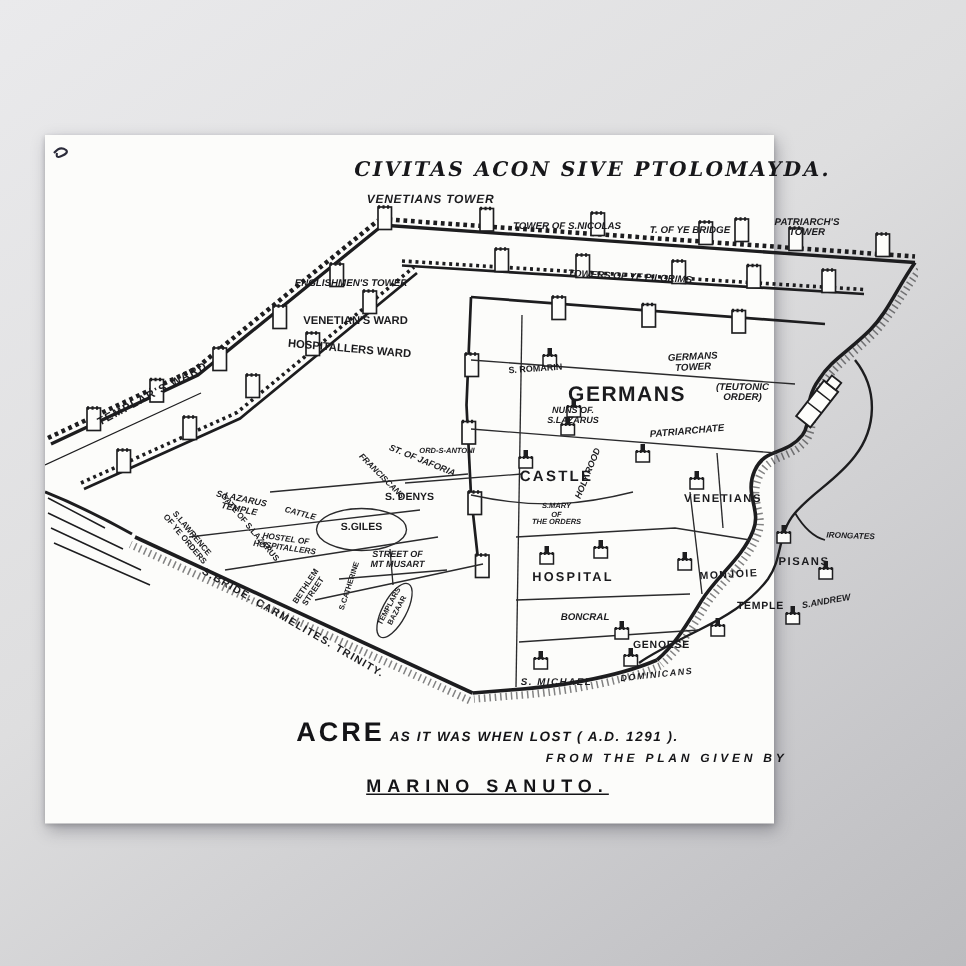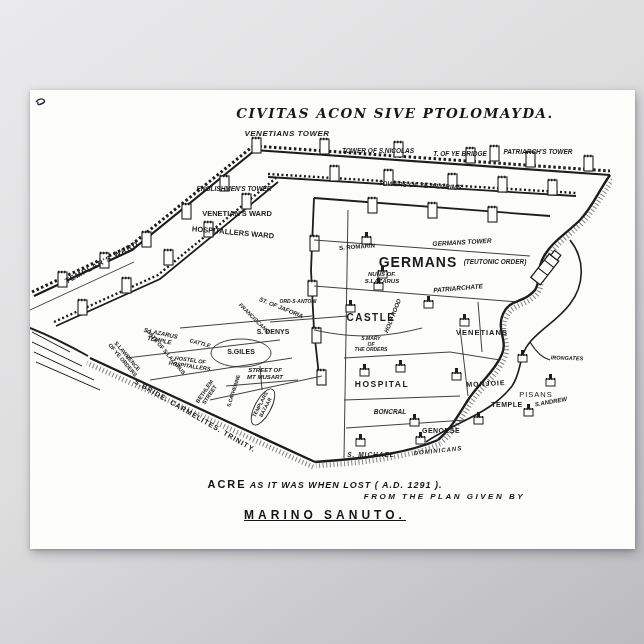--- a/index.html
+++ b/index.html
@@ -3,40 +3,40 @@
 <meta charset="utf-8">
 <style>
   html,body{margin:0;padding:0;}
   body{
     width:644px;height:644px;overflow:hidden;
     background:linear-gradient(145deg,#eaeaec 0%,#dededf 45%,#c5c5c8 85%,#bcbcbf 100%);
     font-family:"Liberation Sans",sans-serif;
   }
   .stage{position:relative;width:644px;height:644px;}
   .poster{
-    position:absolute;left:30px;top:90px;width:605px;height:459px;
+    position:absolute;left:30px;top:90px;width:486px;height:459px;
     background:#fcfcfa;
     box-shadow:2px 4px 10px rgba(50,50,60,.35),0 1px 3px rgba(50,50,60,.25);
   }
   .engraving{position:absolute;left:0;top:0;width:582px;height:459px;}
   .map-title{
     position:absolute;left:365px;top:23px;transform:translate(-50%,-50%);
     white-space:nowrap;font-family:"DejaVu Serif",serif;
     font-weight:700;font-style:italic;font-size:13.5px;letter-spacing:1.5px;
     color:#17171a;
   }
   .map-label{
     position:absolute;color:#1b1b1e;white-space:pre-line;text-align:center;
     line-height:1.12;font-family:"Liberation Sans",sans-serif;
   }
   .caption{
     position:absolute;left:95px;top:388px;width:400px;text-align:center;color:#141417;
   }
   .cap1{font-size:9px;font-style:italic;font-weight:700;letter-spacing:1px;}
-  .cap-acre{font-size:11px;font-style:normal;font-weight:700;letter-spacing:2px;}
+  .cap-acre{font-size:18px;font-style:normal;font-weight:700;letter-spacing:2px;}
   .cap2{font-size:8px;font-style:italic;font-weight:700;letter-spacing:2.5px;margin-top:2px;text-align:right;}
   .cap3{font-size:12px;font-weight:700;letter-spacing:4px;margin-top:7px;text-decoration:underline;}
 </style>
 </head>
 <body>
 
 <div class="stage">
   <div class="poster">
 
     <svg class="engraving" viewBox="0 0 582 459">
@@ -207,21 +207,21 @@
         <div class="map-label" style="left: 235px; top: 284px; font-size: 6px; font-weight: 700; font-style: italic; transform: translate(-50%, -50%) rotate(0deg);">STREET OF
 MT MUSART</div>
         <div class="map-label" style="left: 177px; top: 303px; font-size: 5.5px; font-weight: 700; transform: translate(-50%, -50%) rotate(-56deg);">BETHLEM
 STREET</div>
         <div class="map-label" style="left: 204px; top: 301px; font-size: 5px; font-weight: 700; transform: translate(-50%, -50%) rotate(-72deg);">S.CATHERINE</div>
         <div class="map-label" style="left: 233px; top: 316px; font-size: 5px; font-weight: 700; transform: translate(-50%, -50%) rotate(-62deg);">TEMPLARS
 BAZAAR</div>
         <div class="map-label" style="left: 165px; top: 326px; font-size: 7px; font-weight: 700; letter-spacing: 1px; transform: translate(-50%, -50%) rotate(30deg);">S.BRIDE.  CARMELITES.  TRINITY.</div>
         <div class="map-label" style="left: 352px; top: 295px; font-size: 8.5px; font-weight: 700; letter-spacing: 1.5px; transform: translate(-50%, -50%) rotate(0deg);">HOSPITAL</div>
         <div class="map-label" style="left: 456px; top: 294px; font-size: 7px; font-weight: 700; letter-spacing: 1px; transform: translate(-50%, -50%) rotate(-3deg);">MONJOIE</div>
-        <div class="map-label" style="left: 506px; top: 285px; font-size: 7.5px; font-weight: 400; letter-spacing: 1px; transform: translate(-50%, -50%) rotate(0deg); margin-top: 20px;">PISANS</div>
+        <div class="map-label" style="left: 506px; top: 285px; font-size: 7.5px; font-weight: 700; letter-spacing: 1px; transform: translate(-50%, -50%) rotate(0deg);">PISANS</div>
         <div class="map-label" style="left: 537px; top: 268px; font-size: 5.5px; font-weight: 700; font-style: italic; transform: translate(-50%, -50%) rotate(2deg);">IRONGATES</div>
         <div class="map-label" style="left: 477px; top: 315px; font-size: 7px; font-weight: 700; letter-spacing: 0.5px; transform: translate(-50%, -50%) rotate(0deg);">TEMPLE</div>
         <div class="map-label" style="left: 521px; top: 312px; font-size: 6px; font-weight: 700; font-style: italic; transform: translate(-50%, -50%) rotate(-10deg);">S.ANDREW</div>
         <div class="map-label" style="left: 360px; top: 322px; font-size: 6.5px; font-weight: 700; font-style: italic; transform: translate(-50%, -50%) rotate(0deg);">BONCRAL</div>
         <div class="map-label" style="left: 411px; top: 341px; font-size: 7px; font-weight: 700; letter-spacing: 0.5px; transform: translate(-50%, -50%) rotate(0deg);">GENOESE</div>
         <div class="map-label" style="left: 341px; top: 365px; font-size: 6.5px; font-weight: 700; font-style: italic; letter-spacing: 1px; transform: translate(-50%, -50%) rotate(0deg);">S. MICHAEL</div>
         <div class="map-label" style="left: 408px; top: 361px; font-size: 6px; font-weight: 700; font-style: italic; letter-spacing: 1px; transform: translate(-50%, -50%) rotate(-6deg);">DOMINICANS</div>
       </div>
 
     <div class="caption">

